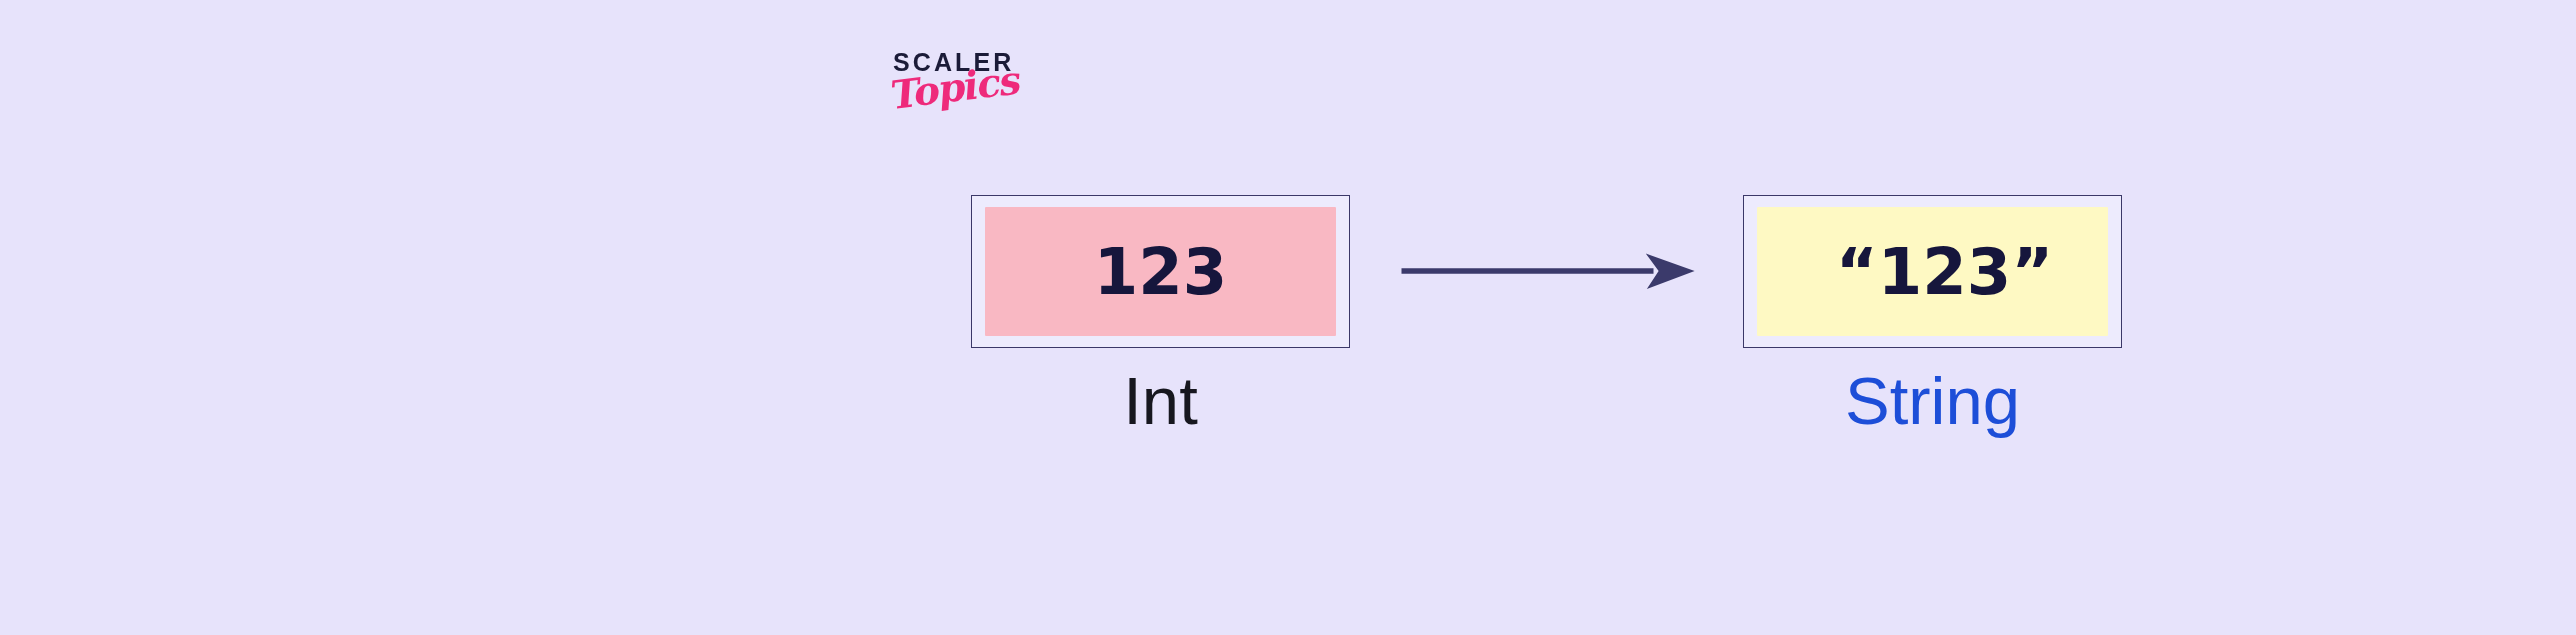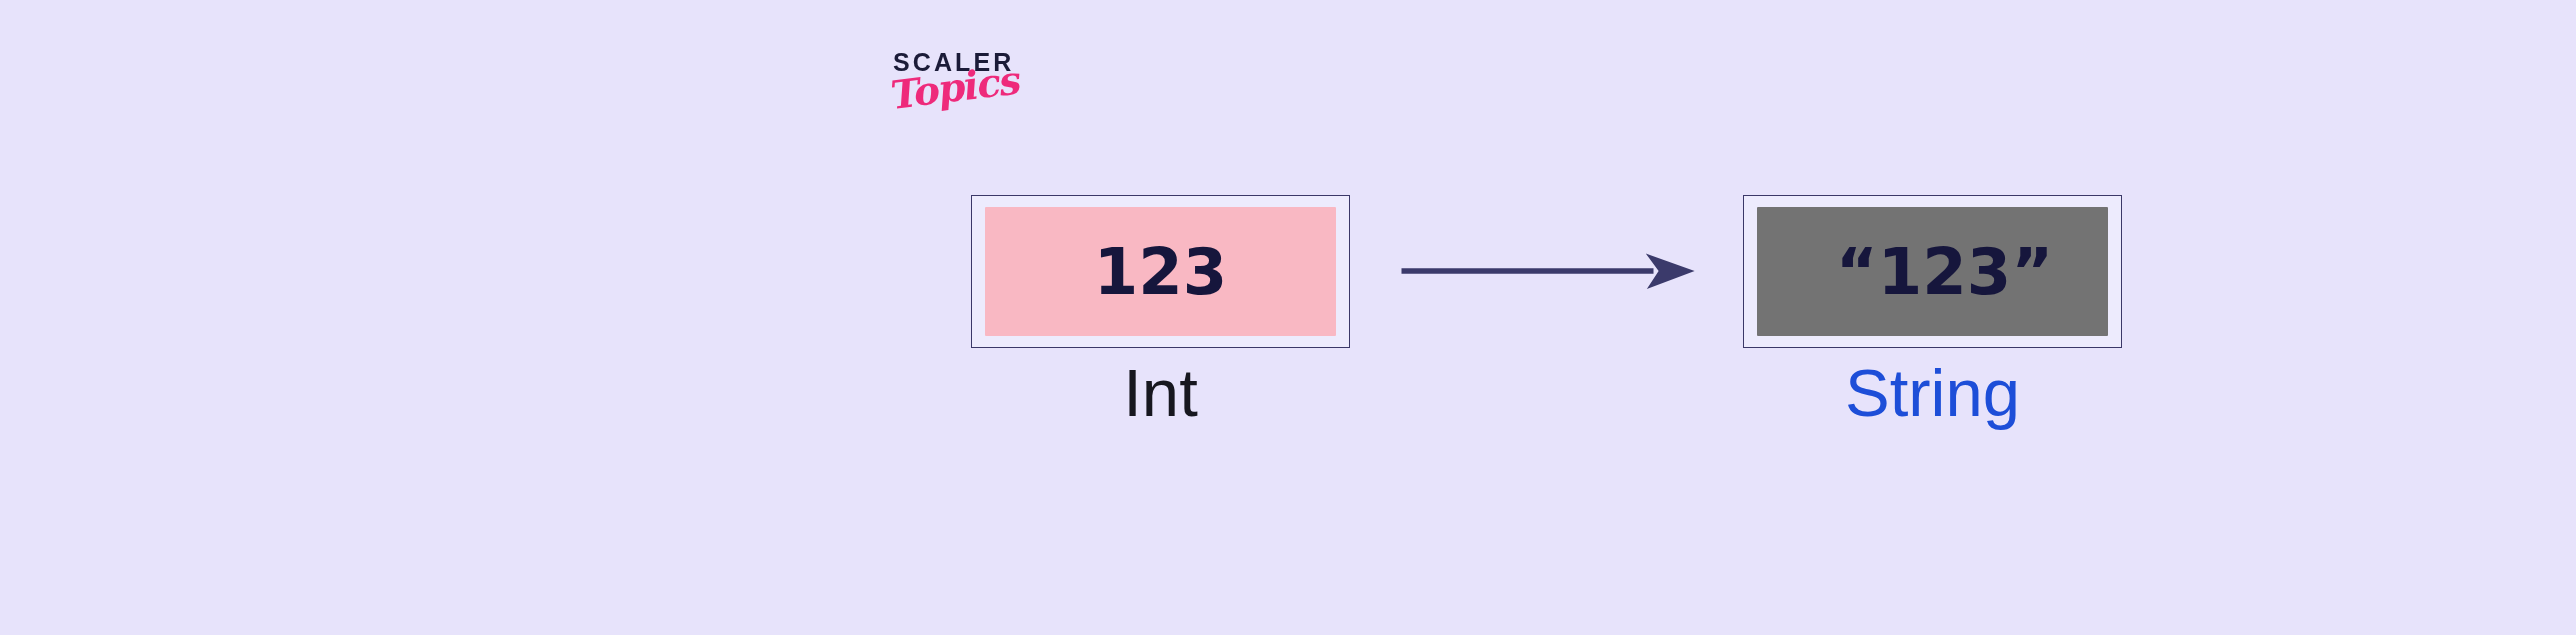--- a/index.html
+++ b/index.html
@@ -43,21 +43,21 @@
   }
   .value{
     font-family:"DejaVu Sans",sans-serif;
     font-weight:700;font-size:64px;line-height:1;
     color:#16163c;white-space:nowrap;
   }
   
   .arrow{position:absolute;left:1386px;top:234px;}
   
   .label{
-    position:absolute;top:354px;width:379px;
+    position:absolute;top:362px;width:379px;
     text-align:center;
     font-family:"Liberation Sans",sans-serif;
     font-weight:400;font-size:67px;line-height:1.15;
     color:#17171f;
   }
   .label-int{left:971px;}
   .label-string{left:1743px;}
 </style>
 </head>
 <body>
@@ -74,21 +74,21 @@
       <span class="value" style="color: rgb(22, 22, 60);">123</span>
     </div>
   </div>
 
   <svg class="arrow" width="319" height="72" viewBox="0 0 620 140">
     <line x1="30" y1="72" x2="520" y2="72" stroke="#3b3a6b" stroke-width="11" style="stroke: rgb(59, 58, 107);"></line>
     <path d="M 505 38 L 600 72 L 507 107 L 530 72 Z" fill="#3b3a6b" style="fill: rgb(59, 58, 107);"></path>
   </svg>
 
   <div class="box box-string" style="border-color: rgb(59, 56, 104);">
-    <div class="box-fill" style="background-color: #737373; padding-left: 24px;">
+    <div class="box-fill" style="background-color: #fef9c3; padding-left: 24px;">
       <span class="value" style="color: rgb(22, 22, 60);">“123”</span>
     </div>
   </div>
 
   <div class="label label-int" style="color: rgb(23, 23, 31);">Int</div>
   <div class="label label-string" style="color: #1d4ed8;">String</div>
 
 </div>
 
 

